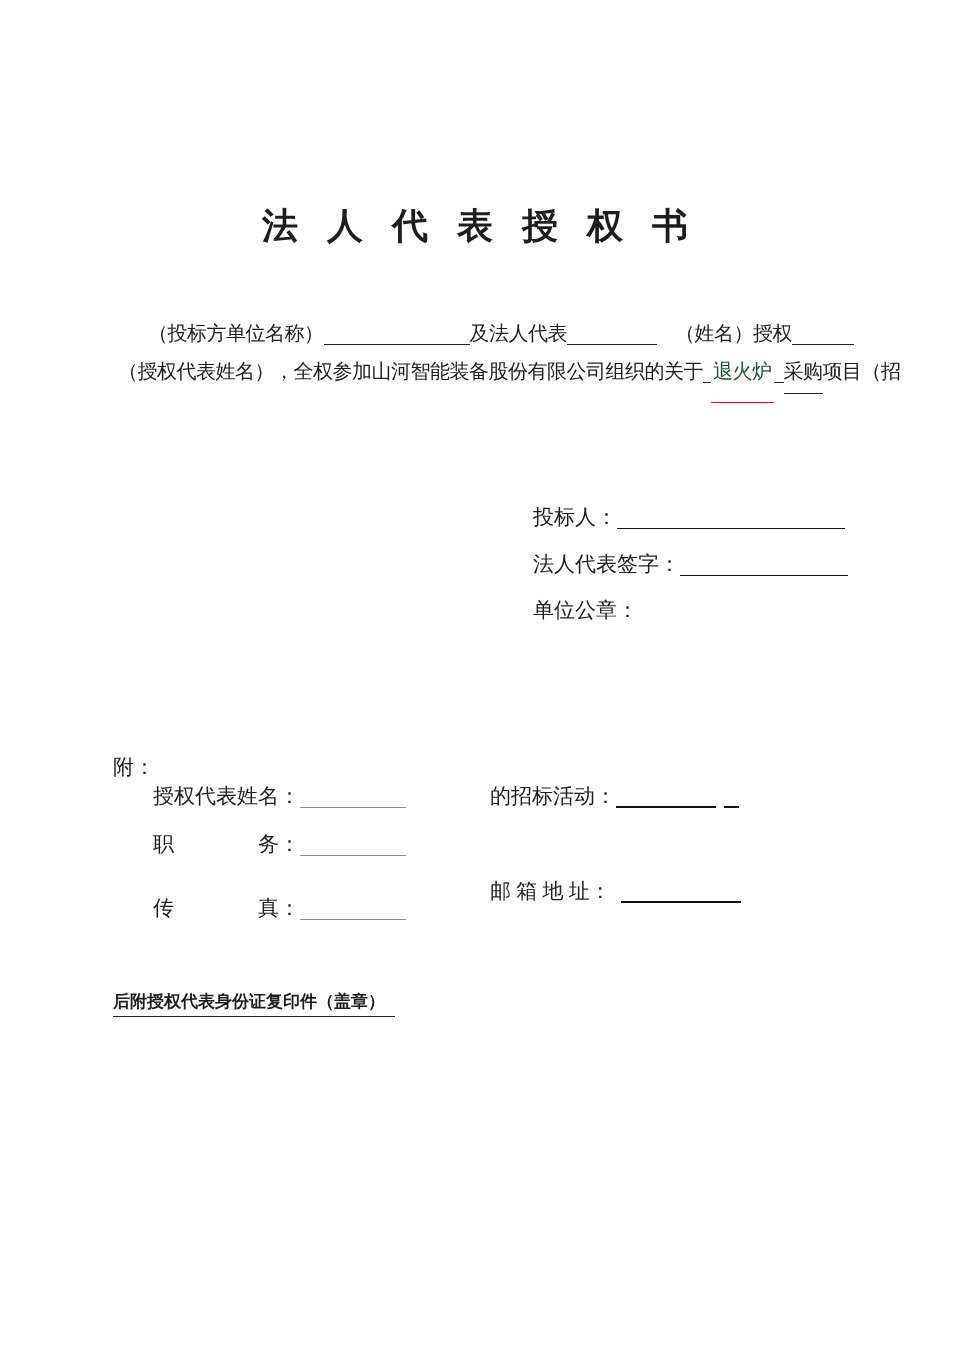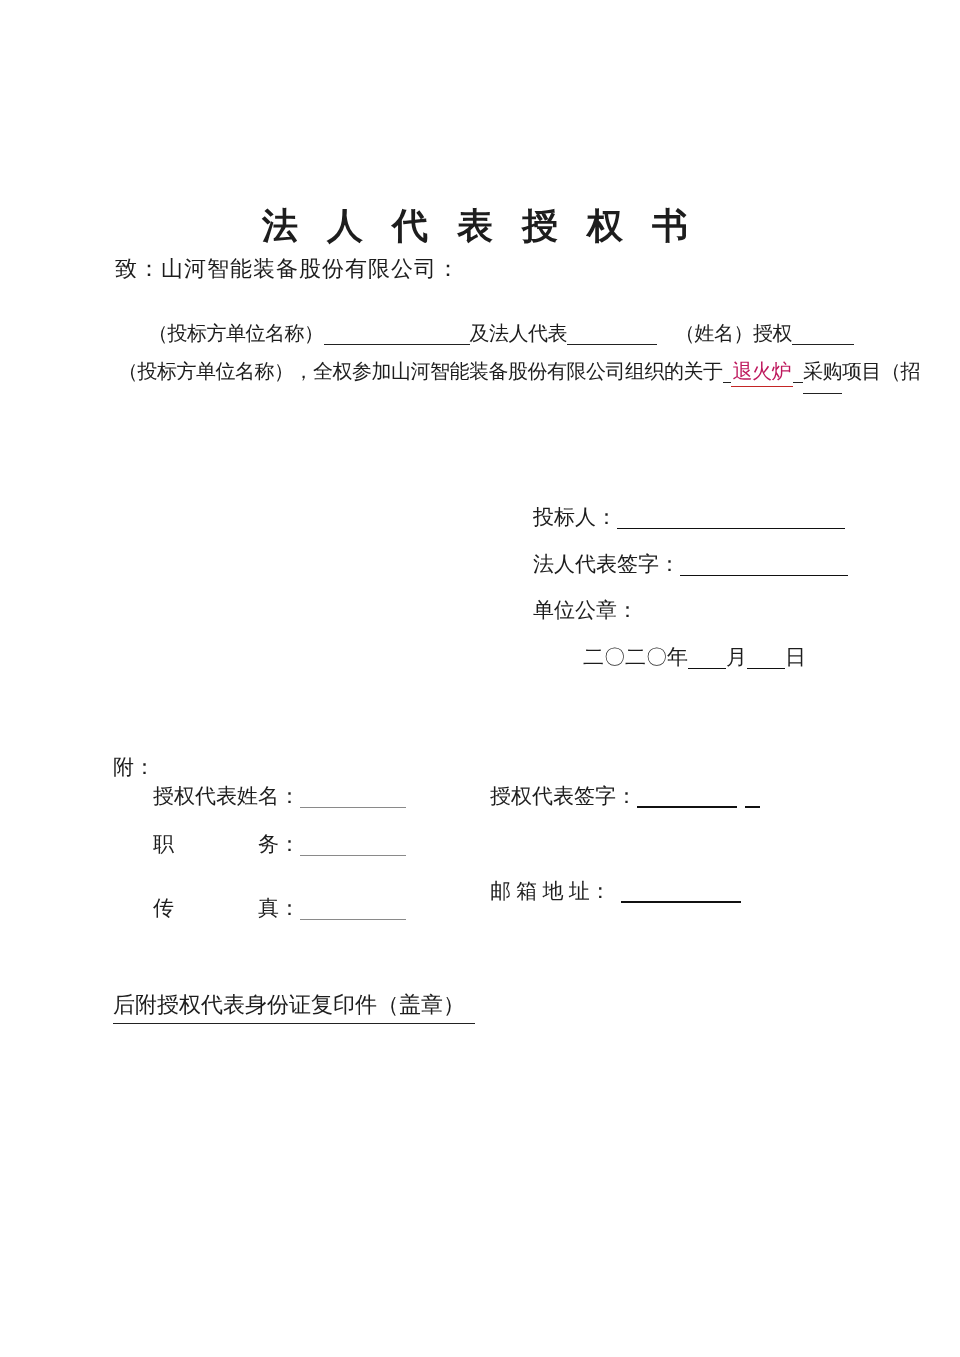--- a/index.html
+++ b/index.html
@@ -19,80 +19,77 @@
     font-size:36px;font-weight:bold;
     letter-spacing:10px;
   }
   .addr{left:115px;top:254px;font-size:22px;letter-spacing:1px;}
   .para{font-size:20px;letter-spacing:-0.5px;}
   .p1{left:148px;top:320px;}
   .p2{left:118px;top:358px;}
   .p3{left:118px;top:396px;}
   
   .u{display:inline-block;height:2px;vertical-align:-5px;border-bottom:1.6px solid #222222;}
-  .u-red-t{color:#be185d;border-bottom:1.6px solid #c42525;display:inline-block;padding:0 2px 1px 2px;}
+  .u-red-t{color:#14532d;border-bottom:1.6px solid #c42525;display:inline-block;padding:0 2px 17px 2px;}
   .u-blk-t{border-bottom:1.6px solid #222222;display:inline-block;padding-bottom:8px;}
   .u-space{display:inline-block;height:2px;vertical-align:-5px;border-bottom:1.6px solid #222222;}
   .code{
     font-family:"Liberation Mono","DejaVu Sans Mono",monospace;
     font-size:20px;letter-spacing:0;
   }
   .sig{font-size:21px;text-align:center;}
   .sig .u{border-bottom:1.8px solid #111111;}
   .att{font-size:21px;}
   .u-thin{display:inline-block;height:2px;vertical-align:-5px;border-bottom:1.2px solid #8a8a8a;}
   .u-thick{display:inline-block;height:2px;vertical-align:-5px;border-bottom:2.2px solid #111111;}
   .gap{display:inline-block;height:1px;}
   .footer-note{
-    left:113px;top:990px;font-size:22px;
+    left:113px;top:990px;font-size:17px;
     border-bottom:1.6px solid #222222;
     padding:0 10px 3px 0;
+    font-weight:bold;
   }
 </style>
 </head>
 <body>
 
 <div class="page">
 
   <div class="abs doc-title">法 人 代 表 授 权 书</div>
 
-  <div class="abs addr">致：山河智能装备股份有限公司：</div>
 
   <div class="abs para p1">
     <span>（投标方单位名称）</span><span class="u" style="width:146px"></span><span>及法人代表</span><span class="u" style="width:90px"></span><span class="gap" style="width:18px"></span><span>（姓名）授权</span><span class="u" style="width:62px"></span>
   </div>
 
   <div class="abs para p2">
-    <span>（投标方单位名称），全权参加山河智能装备股份有限公司组织的关于</span><span class="u-space" style="width:8px"></span><span class="u-red-t">退火炉</span><span class="u-space" style="width:10px"></span><span class="u-blk-t">采购</span><span>项目（招</span>
+    <span>（授权代表姓名），全权参加山河智能装备股份有限公司组织的关于</span><span class="u-space" style="width:8px"></span><span class="u-red-t">退火炉</span><span class="u-space" style="width:10px"></span><span class="u-blk-t">采购</span><span>项目（招</span>
   </div>
 
 
   <div class="abs sig" style="left:533px;top:503px">
     <span>投标人：</span><span class="u" style="width:228px"></span>
   </div>
 
   <div class="abs sig" style="left:533px;top:550px">
     <span>法人代表签字：</span><span class="u" style="width:168px"></span>
   </div>
 
   <div class="abs sig" style="left:533px;top:596px">
     <span>单位公章：</span>
   </div>
 
-  <div class="abs sig" style="left:583px;top:643px">
-    <span>二〇二〇年</span><span class="u" style="width:38px"></span><span>月</span><span class="u" style="width:38px"></span><span>日</span>
-  </div>
 
   <div class="abs att" style="left:113px;top:753px">附：</div>
 
   <div class="abs att" style="left:153px;top:782px">
     <span>授权代表姓名：</span><span class="u-thin" style="width:106px"></span>
   </div>
   <div class="abs att" style="left:490px;top:782px">
-    <span>授权代表签字：</span><span class="u-thick" style="width:100px"></span><span class="gap" style="width:8px"></span><span class="u-thick" style="width:15px"></span>
+    <span>的招标活动：</span><span class="u-thick" style="width:100px"></span><span class="gap" style="width:8px"></span><span class="u-thick" style="width:15px"></span>
   </div>
 
   <div class="abs att" style="left:153px;top:830px">
     <span>职　　　　务：</span><span class="u-thin" style="width:106px"></span>
   </div>
 
   <div class="abs att" style="left:153px;top:894px">
     <span>传　　　　真：</span><span class="u-thin" style="width:106px"></span>
   </div>
   <div class="abs att" style="left:490px;top:877px">

